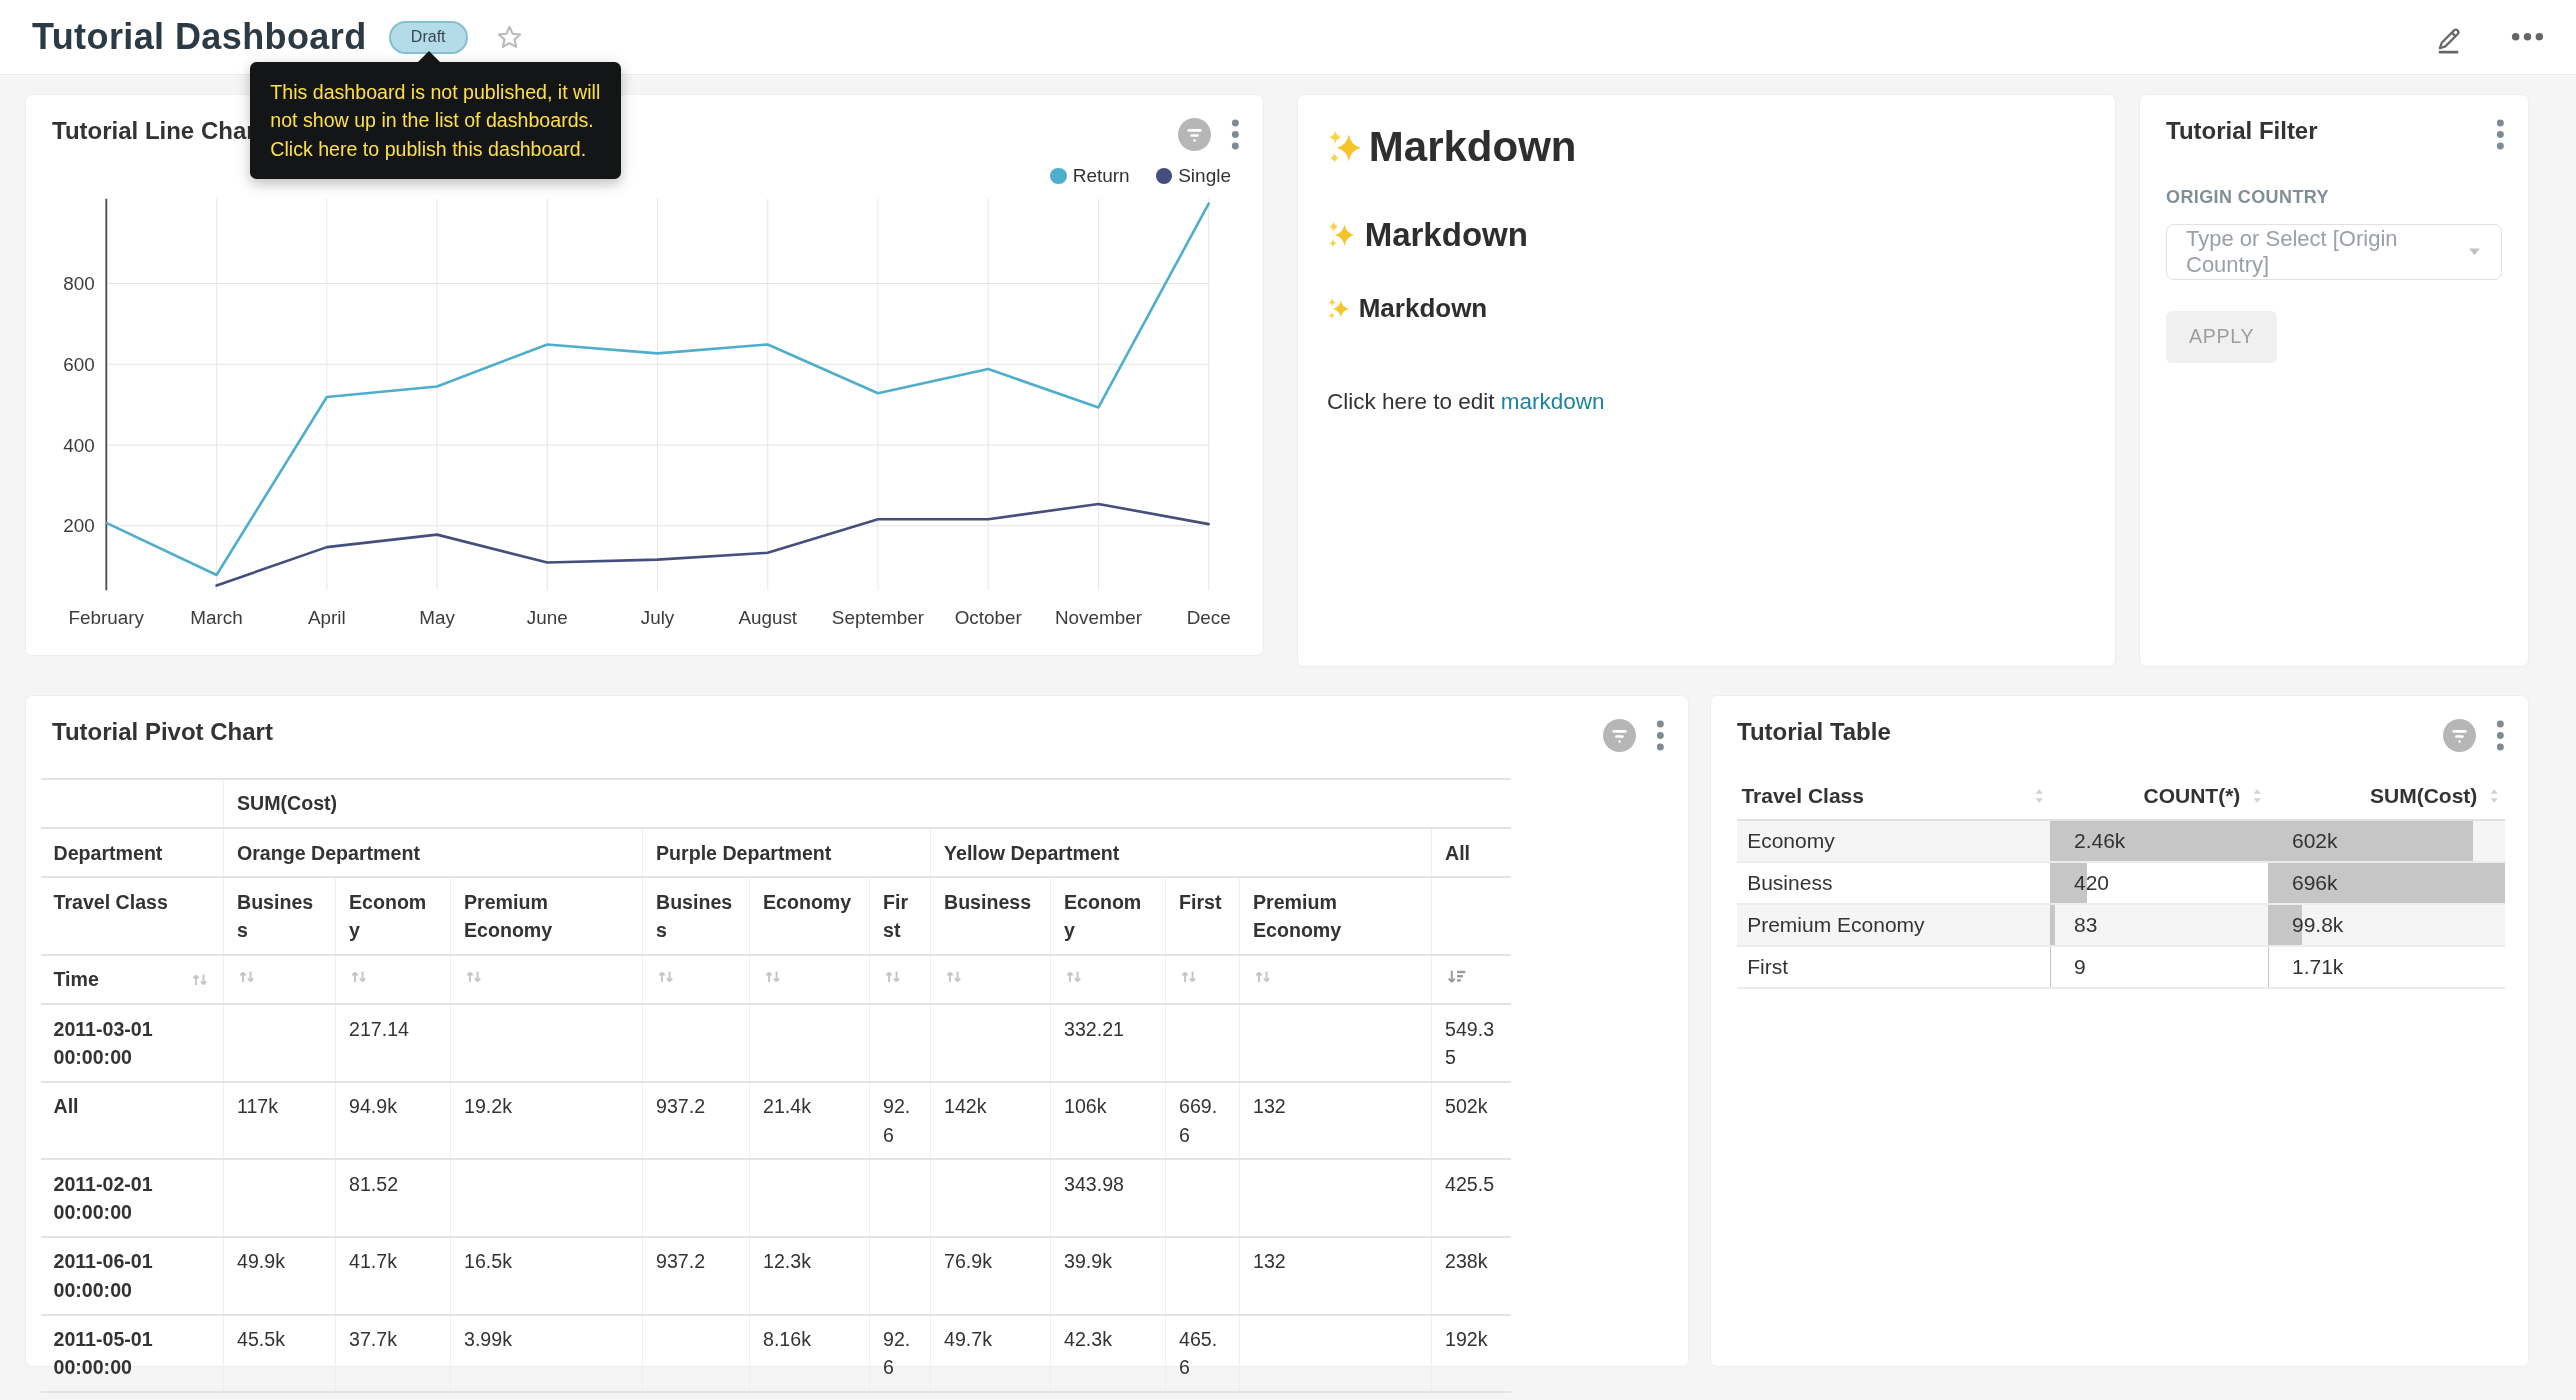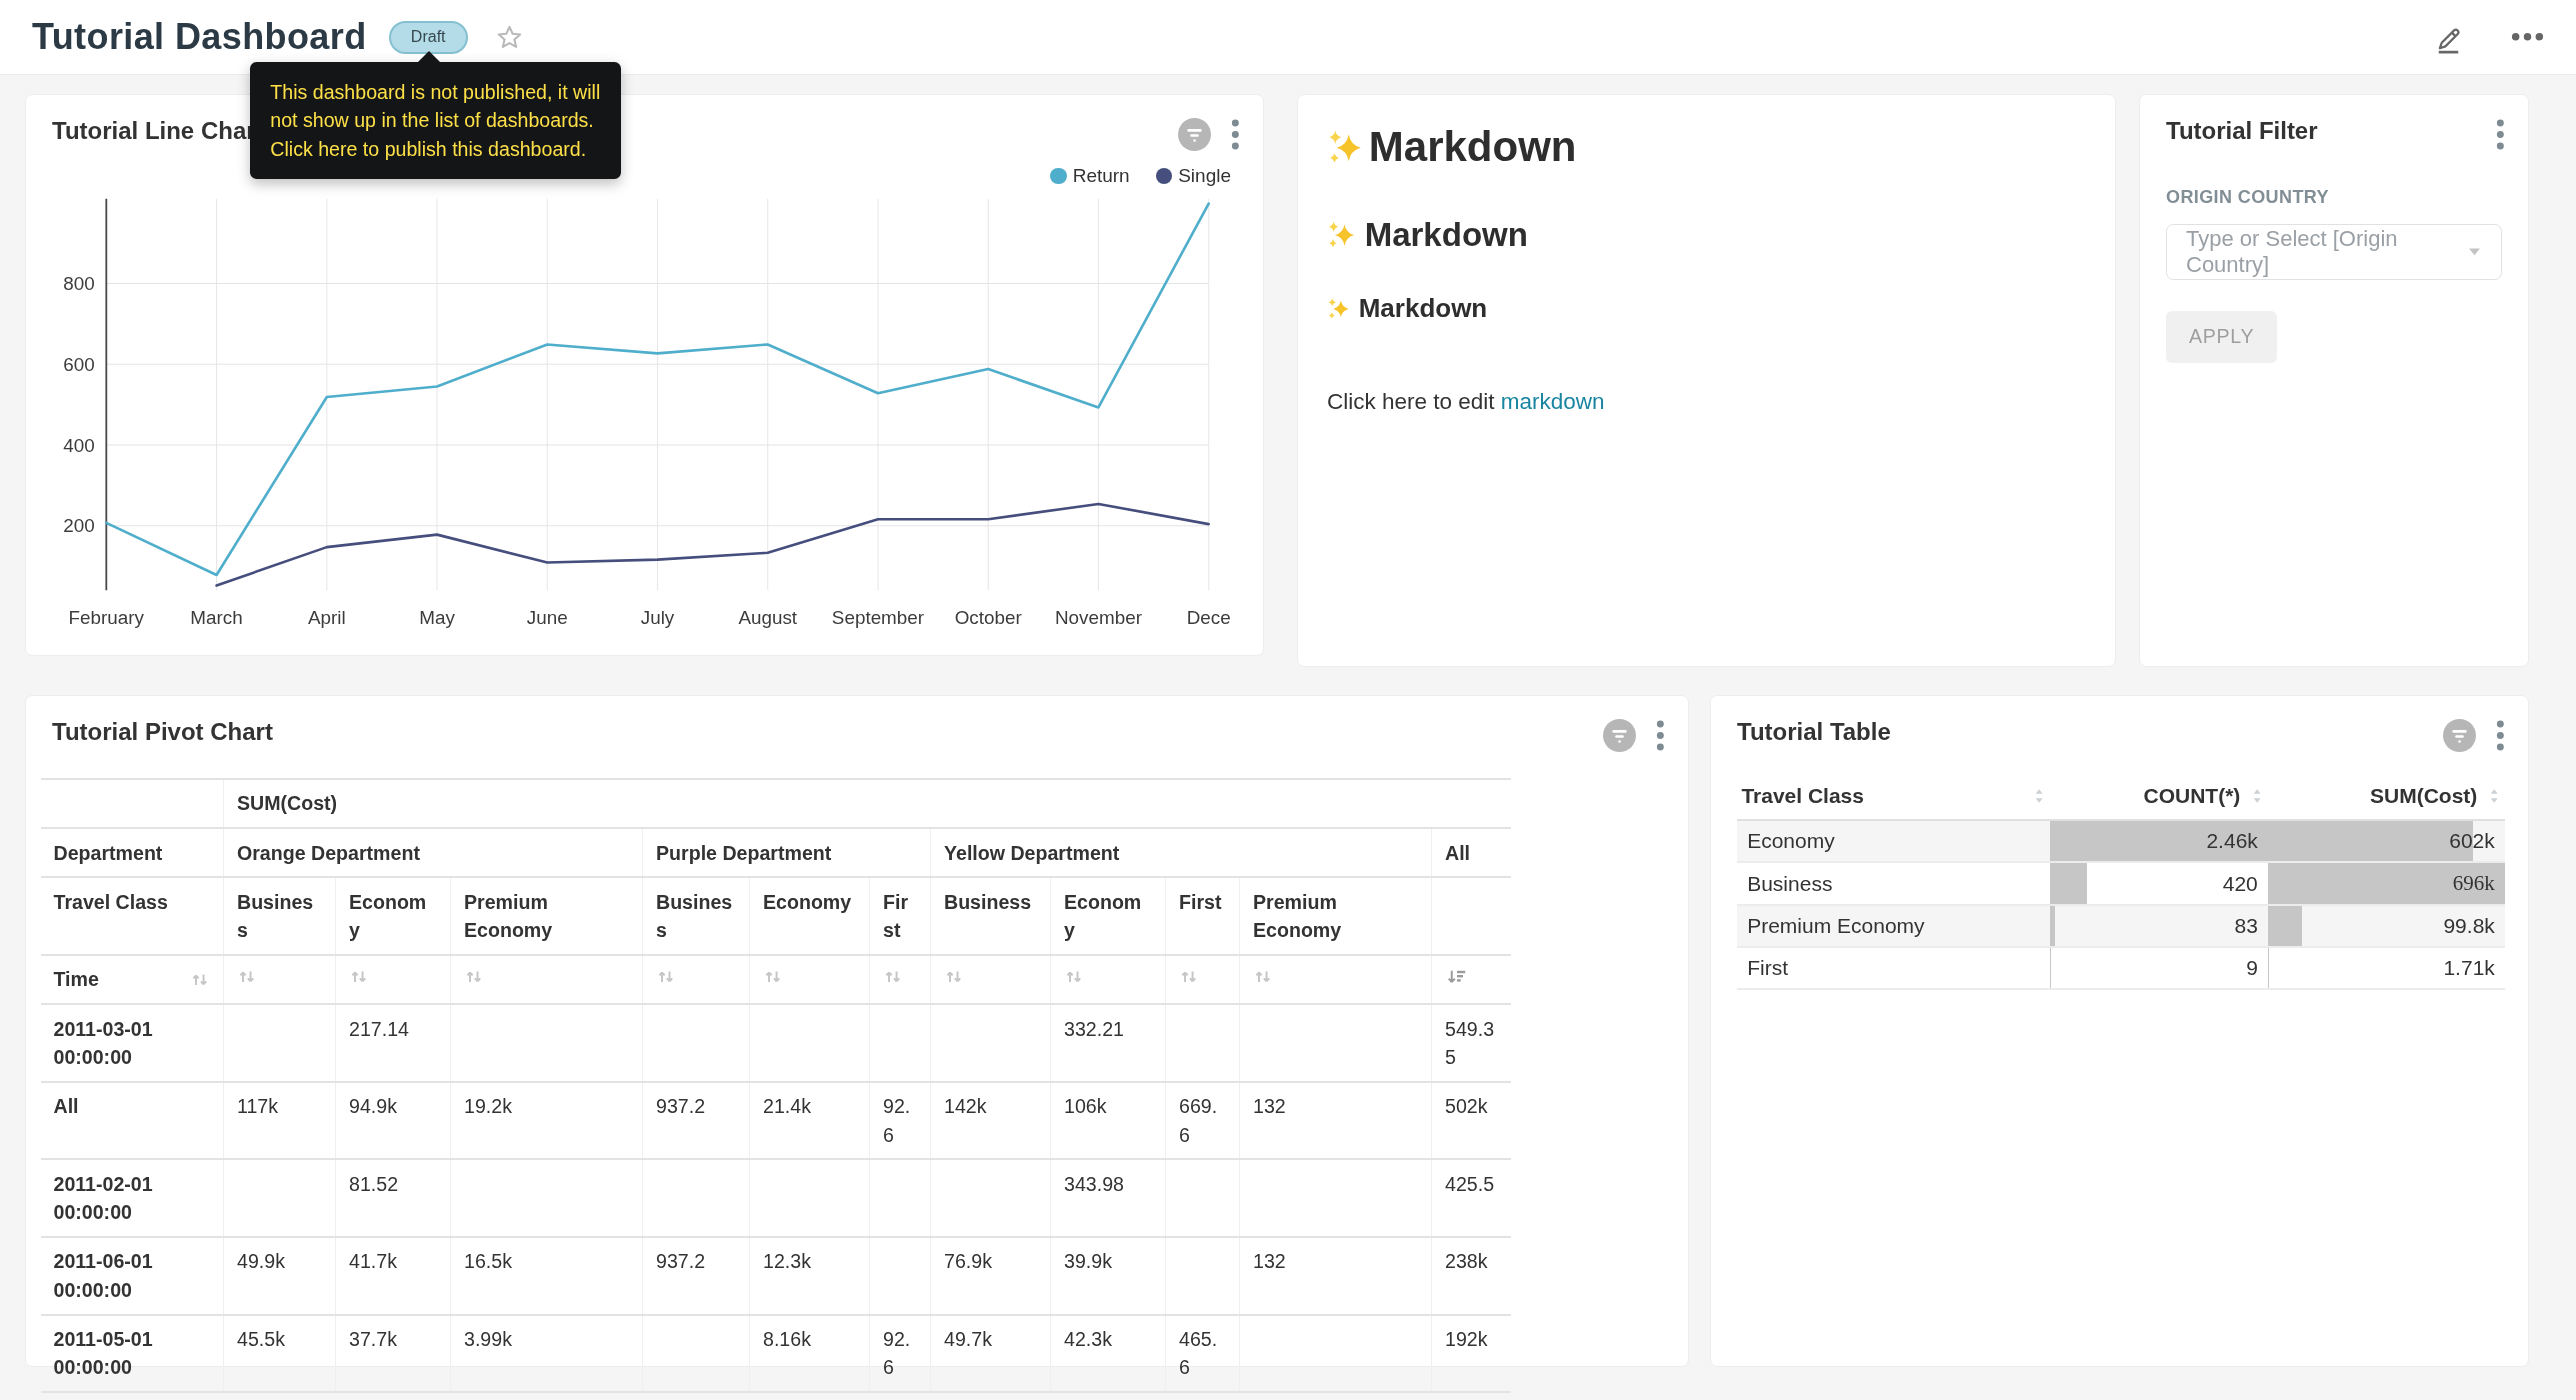--- a/index.html
+++ b/index.html
@@ -89,21 +89,21 @@
   .time-cell{display:flex;justify-content:space-between;align-items:center;}
   
   .t-table{border-collapse:collapse;margin:19px 0 0 26px;font-size:21px;color:#333;table-layout:fixed;}
   .t-table thead th{
     font-weight:600;padding:11.6px 4.4px;border-bottom:2.9px solid #e0e0e0;white-space:nowrap;
   }
   .t-table thead th.num{text-align:right;}
   .t-table thead th.txt{text-align:left;}
   .t-table td{padding:8px 10.2px;border-bottom:2.2px solid #ececec;}
   .t-table tbody tr:nth-child(odd){background:#f5f5f5;}
-  .t-table td.num{text-align:right;padding-left:24px;}
+  .t-table td.num{text-align:left;padding-left:24px;}
   .th-inner{display:inline-flex;align-items:center;gap:11px;}
   .th-spread{display:flex;justify-content:space-between;align-items:center;}
   .sparkle{flex:0 0 auto;}
 </style>
 </head>
 <body>
 
 <header class="dash-header">
   <h1 class="dash-title">Tutorial Dashboard</h1>
   <span class="status-badge">Draft</span>
@@ -512,21 +512,21 @@
       </thead>
       <tbody>
         <tr>
           <td>Economy</td>
           <td class="num" style="background-image: linear-gradient(to right, rgb(198, 198, 198) 100%, rgba(0, 0, 0, 0) 100%);">2.46k</td>
           <td class="num" style="background-image: linear-gradient(to right, rgb(198, 198, 198) 86.5%, rgba(0, 0, 0, 0) 86.5%);">602k</td>
         </tr>
         <tr>
           <td>Business</td>
           <td class="num" style="background-image: linear-gradient(to right, rgb(198, 198, 198) 17.1%, rgba(0, 0, 0, 0) 17.1%);">420</td>
-          <td class="num" style="background-image: linear-gradient(to right, rgb(198, 198, 198) 100%, rgba(0, 0, 0, 0) 100%); font-family: Liberation Serif, serif;">696k</td>
+          <td class="num" style="background-image: linear-gradient(to right, rgb(198, 198, 198) 100%, rgba(0, 0, 0, 0) 100%);">696k</td>
         </tr>
         <tr>
           <td>Premium Economy</td>
           <td class="num" style="background-image: linear-gradient(to right, rgb(198, 198, 198) 2.5%, rgba(0, 0, 0, 0) 2.5%);">83</td>
           <td class="num" style="background-image: linear-gradient(to right, rgb(198, 198, 198) 14.3%, rgba(0, 0, 0, 0) 14.3%);">99.8k</td>
         </tr>
         <tr>
           <td>First</td>
           <td class="num" style="background-image: linear-gradient(to right, rgb(198, 198, 198) 0.4%, rgba(0, 0, 0, 0) 0.4%);">9</td>
           <td class="num" style="background-image: linear-gradient(to right, rgb(198, 198, 198) 0.25%, rgba(0, 0, 0, 0) 0.25%);">1.71k</td>

